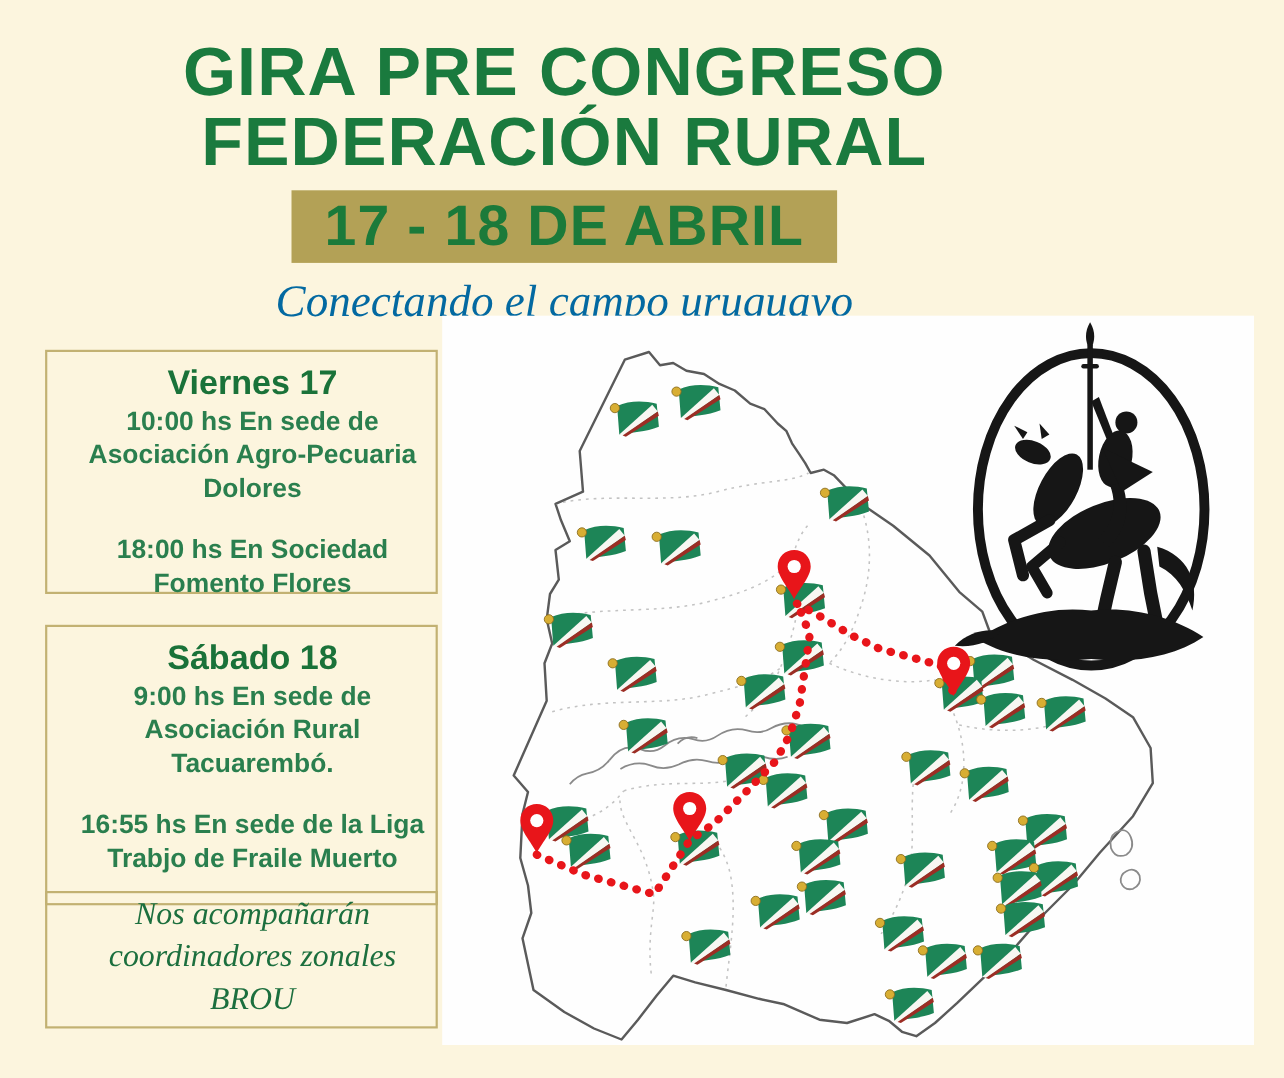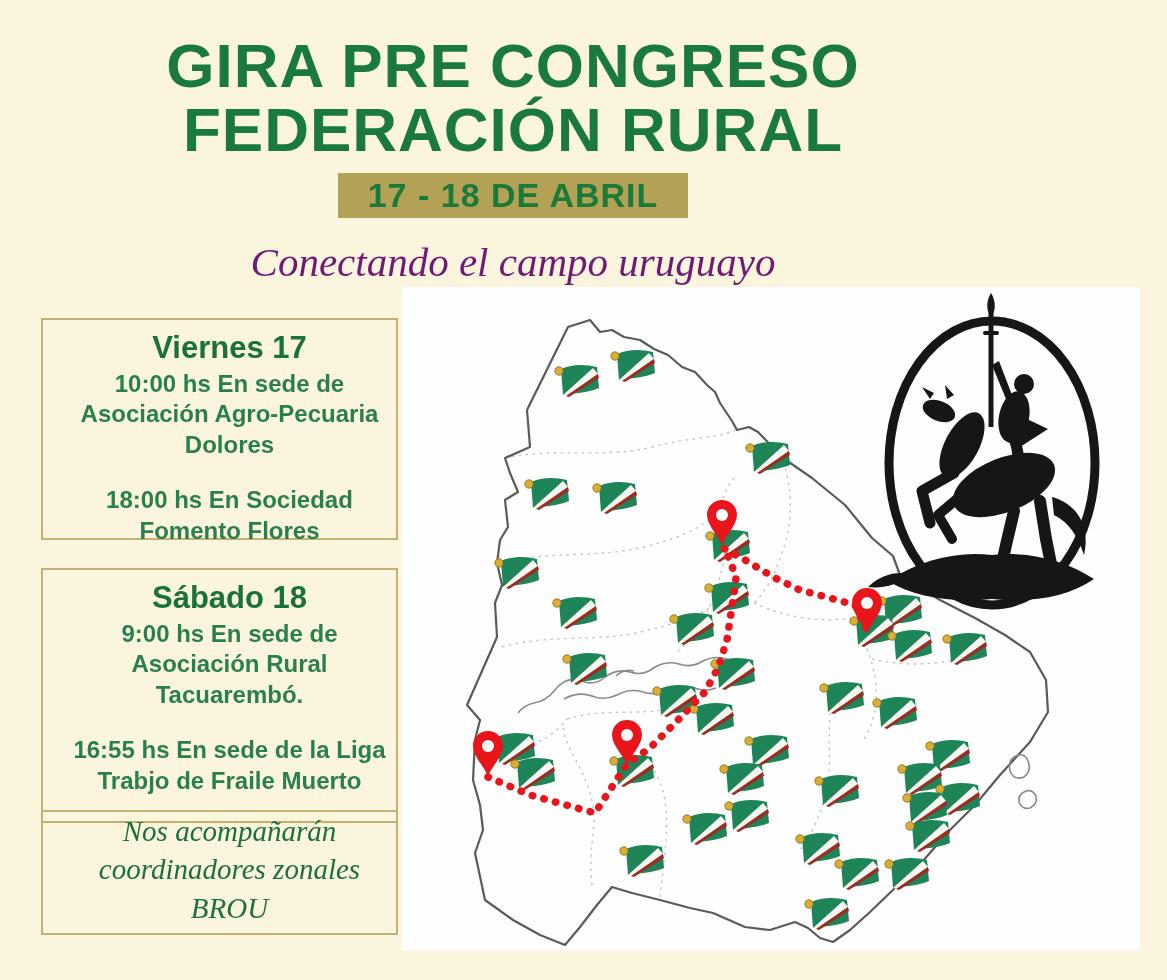--- a/index.html
+++ b/index.html
@@ -8,24 +8,24 @@
     background:#fcf5de;
     font-family:"Liberation Sans",sans-serif;
   }
   .header{position:absolute;top:0;left:0;width:1026px;text-align:center;padding-top:34px;}
   .title{
     margin:0;color:#1a7a3e;font-weight:bold;font-size:62px;line-height:1.04;
     letter-spacing:1px;font-family:"Liberation Sans",sans-serif;
   }
   .date-banner{
     display:inline-block;margin-top:10px;background:#b3a156;color:#1b7a3a;
-    font-weight:bold;font-size:34px;letter-spacing:1px;padding:3px 30px;
+    font-weight:bold;font-size:52px;letter-spacing:1px;padding:3px 30px;
   }
   .subtitle{
-    margin-top:20px;color:#701a75;font-size:41px;
+    margin-top:10px;color:#0369a1;font-size:41px;
     font-family:"Liberation Serif",serif;font-style:italic;
   }
   .box{
     position:absolute;left:41px;width:357px;border:2px solid #c2b172;
     box-sizing:border-box;text-align:center;color:#2a7f4e;padding-left:20px;
   }
   .box1{top:318px;height:222px;padding-top:6px;}
   .box2{top:568px;height:255px;padding-top:6px;}
   .box3{top:810px;height:125px;display:flex;align-items:flex-start;justify-content:center;}
   .box-heading{color:#1a7239;font-weight:bold;font-size:31px;margin:4px 0 3px 0;}

